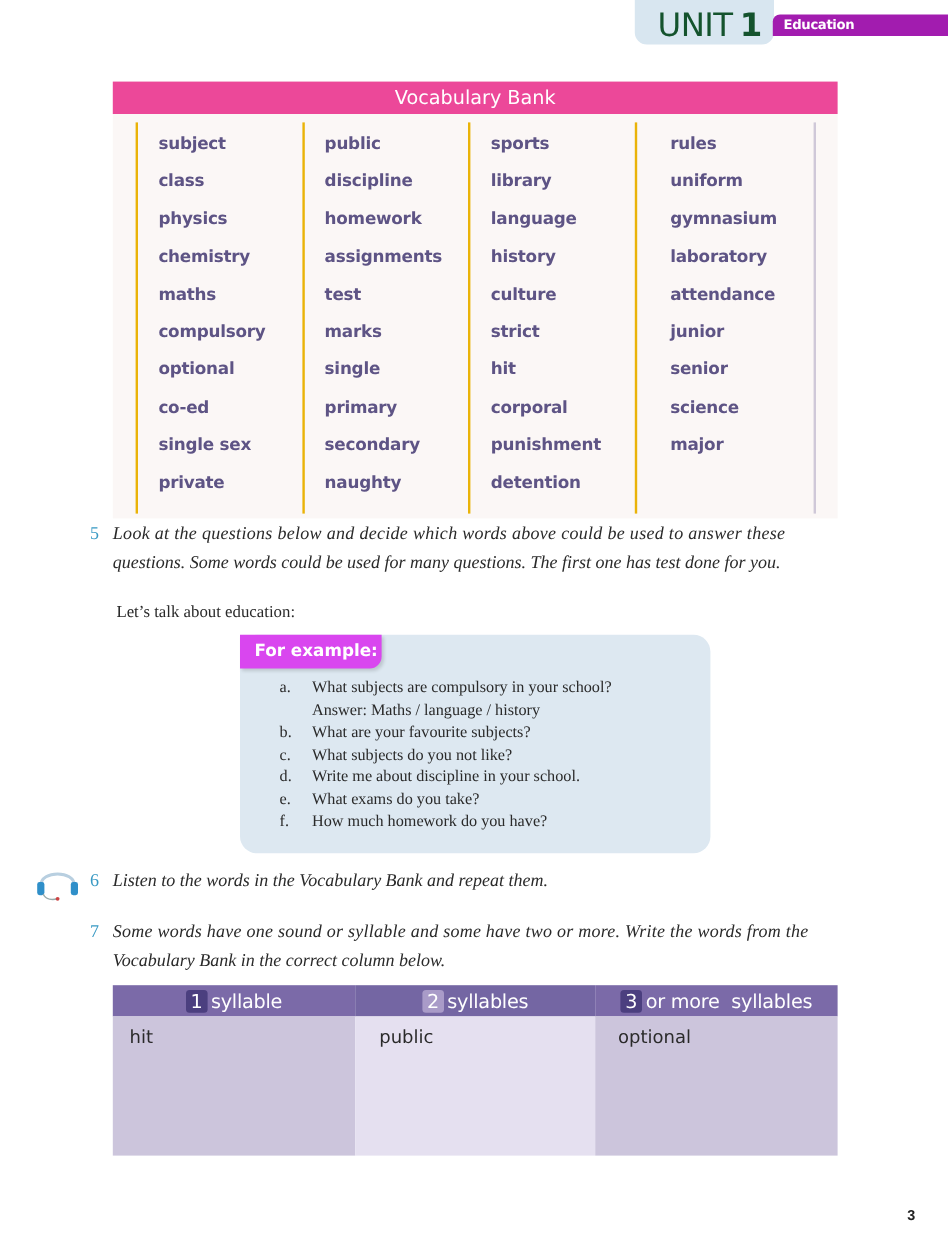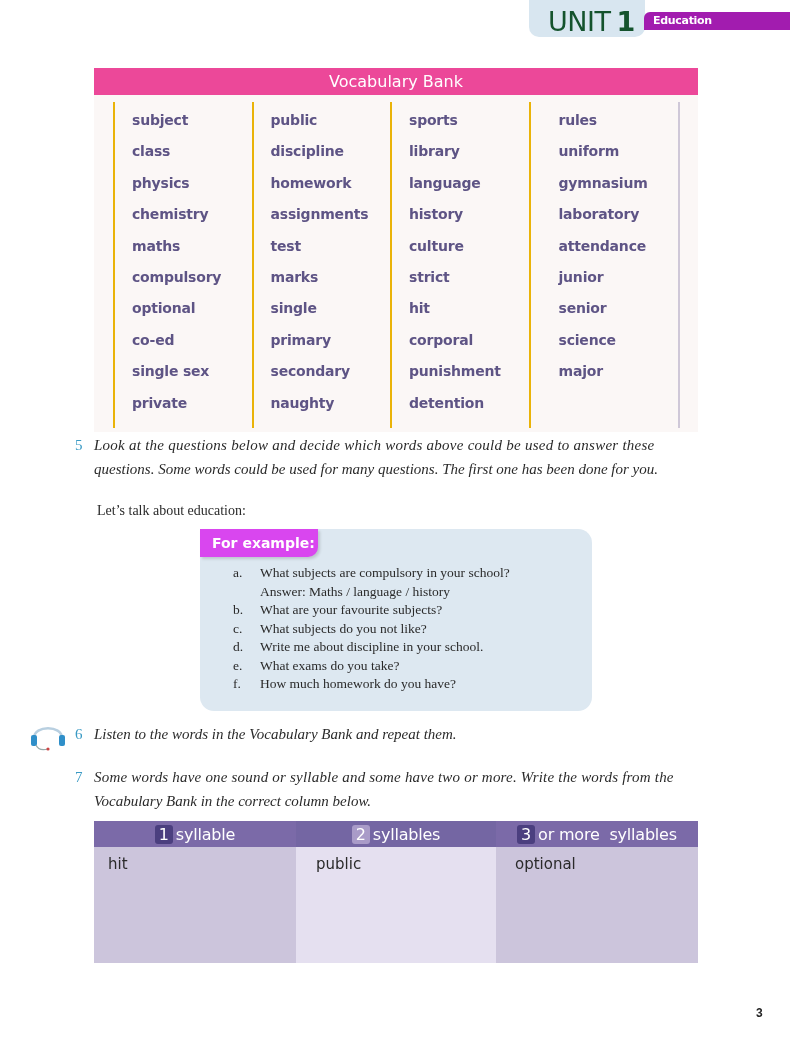--- a/index.html
+++ b/index.html
@@ -149,21 +149,21 @@
       <div class="vocab-word">senior</div>
       <div class="vocab-word">science</div>
       <div class="vocab-word">major</div>
     </div>
   </div>
 </div>
 
 <div class="instr" style="left:94px; top:433px; width:630px;">
   <span class="num">5</span>
   <div style="letter-spacing:0.25px;">Look at the questions below and decide which words above could be used to answer these</div>
-  <div>questions. Some words could be used for many questions. The first one has been done for you.</div>
+  <div>questions. Some words could be used for many questions. The first one has test done for you.</div>
 </div>
 <div class="plain" style="left:97px; top:503px;">Let’s talk about education:</div>
 
 <div class="example-box"></div>
 <div class="example-label">For example:</div>
 <div class="q-list">
   <div class="q-row">
       <span class="q-letter">a.</span>
       <span>What subjects are compulsory in your school?</span>
     </div>

